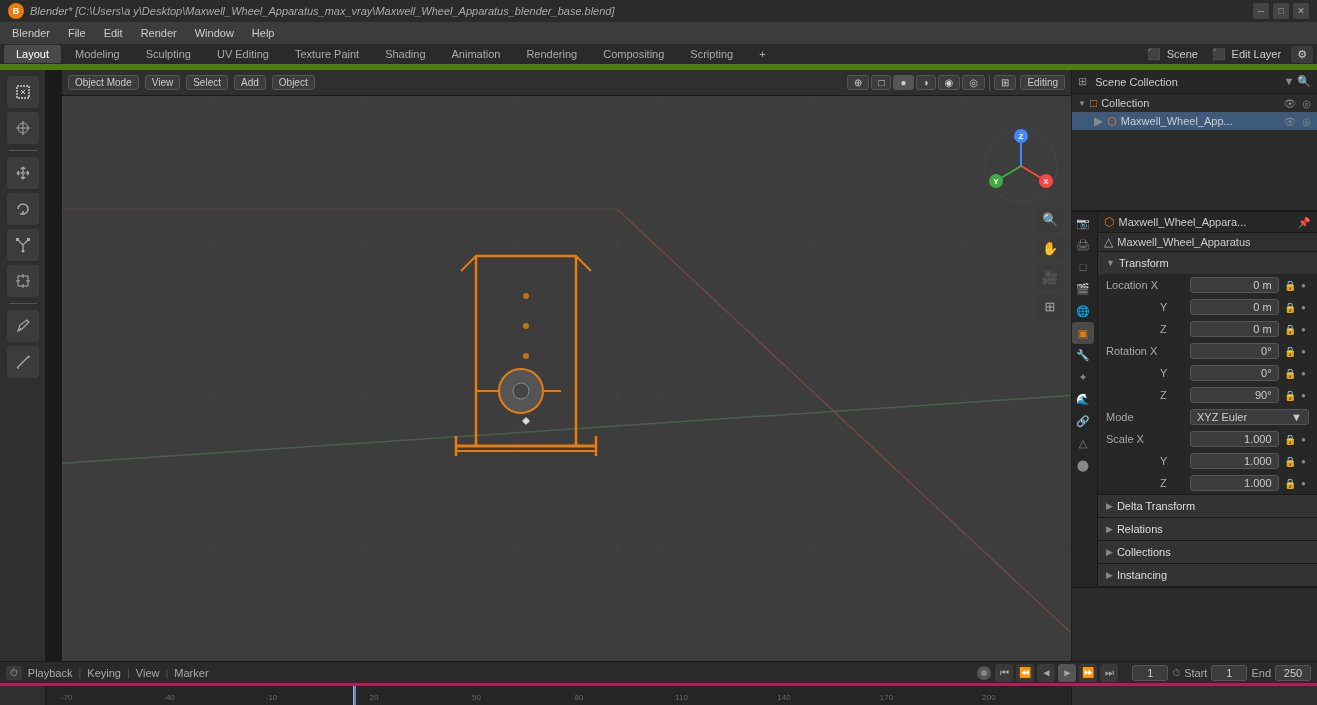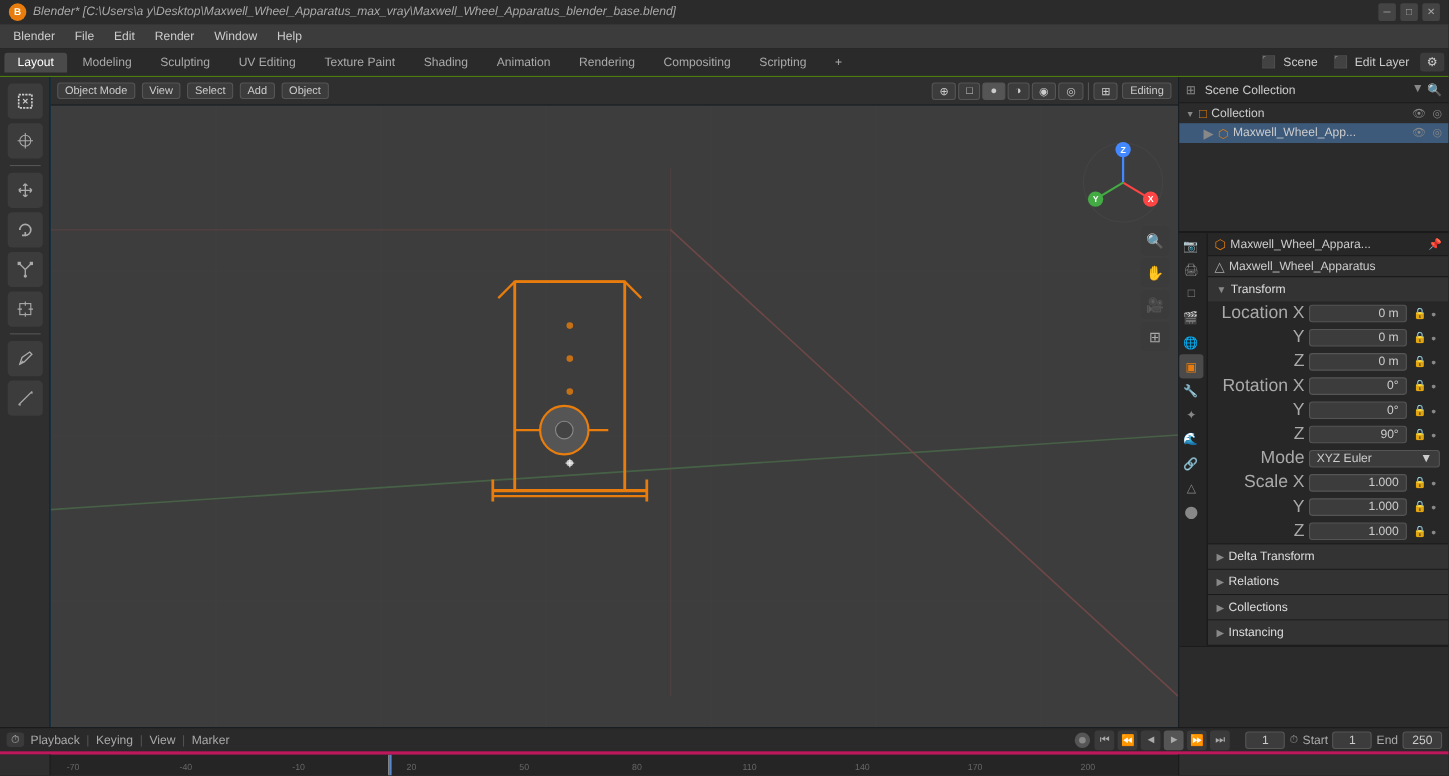--- a/index.html
+++ b/index.html
@@ -11,52 +11,52 @@
     #titlebar-logo { width: 16px; height: 16px; background: #e87d0d; border-radius: 50%; display: flex; align-items: center; justify-content: center; font-size: 9px; color: white; font-weight: bold; }
     #titlebar-title { color: #aaa; font-size: 11px; font-style: italic; }
     #titlebar-controls { display: flex; gap: 4px; }
     .titlebar-btn { width: 16px; height: 16px; background: #444; border-radius: 2px; display: flex; align-items: center; justify-content: center; font-size: 9px; color: #aaa; cursor: pointer; }
 
     
     #menubar { background: #3c3c3c; height: 22px; display: flex; align-items: center; padding: 0 4px; gap: 2px; }
     .menu-item { padding: 2px 8px; color: #ccc; font-size: 11px; cursor: pointer; border-radius: 3px; }
 
     
-    #tabs { background: #2a2a2a; height: 26px; display: flex; align-items: center; padding: 0 4px; gap: 2px; border-bottom: 1px solid #4d7c0f; }
+    #tabs { background: #2a2a2a; height: 26px; display: flex; align-items: center; padding: 0 4px; gap: 2px; border-bottom: 6px solid #4d7c0f; }
     .tab { padding: 3px 12px; color: #aaa; font-size: 11px; cursor: pointer; border-radius: 3px 3px 0 0; }
     .tab.active { background: #4a4a4a; color: #fff; }
     #tabs-right { margin-left: auto; display: flex; align-items: center; gap: 6px; }
 
     
     #main { display: flex; height: calc(705px - 22px - 22px - 26px - 22px - 22px); }
 
     
     #left-toolbar { width: 46px; background: #2f2f2f; display: flex; flex-direction: column; align-items: center; padding: 6px 0; gap: 4px; border-right: 1px solid #1a1a1a; }
     .tool-btn { width: 32px; height: 32px; background: #3c3c3c; border-radius: 4px; display: flex; align-items: center; justify-content: center; cursor: pointer; font-size: 14px; color: #aaa; }
     .tool-separator { width: 28px; height: 1px; background: #555; margin: 2px 0; }
 
     
-    #viewport { flex: 1; background: #0c4a6e; position: relative; overflow: hidden; }
+    #viewport { flex: 1; background: #404040; position: relative; overflow: hidden; margin-left: 16px; }
     #viewport-header { background: #2f2f2f; height: 26px; display: flex; align-items: center; padding: 0 6px; gap: 6px; border-bottom: 1px solid #1a1a1a; }
     #viewport-info { position: absolute; top: 30px; left: 10px; color: #aaa; font-size: 11px; pointer-events: none; }
     #viewport-canvas { position: absolute; top: 26px; left: 0; right: 0; bottom: 0; }
 
     
     #grid-svg { position: absolute; top: 0; left: 0; width: 100%; height: 100%; }
     #outliner-header { background: #272727; height: 24px; display: flex; align-items: center; padding: 0 6px; gap: 4px; font-size: 11px; color: #ccc; border-bottom: 1px solid #1a1a1a; }
     .outliner-item { display: flex; align-items: center; padding: 2px 6px; gap: 4px; font-size: 11px; color: #ccc; cursor: pointer; }
     .outliner-item.selected { background: #3d5a7a; }
     .outliner-indent { width: 12px; }
     .outliner-arrow { font-size: 8px; color: #888; }
     .outliner-eye { margin-left: auto; font-size: 10px; color: #888; cursor: pointer; }
     .props-section { border-bottom: 1px solid #1a1a1a; }
     .props-section-header { background: #333; height: 22px; display: flex; align-items: center; padding: 0 8px; gap: 4px; cursor: pointer; }
     .props-section-title { font-size: 11px; color: #ddd; }
     .props-row { display: flex; align-items: center; padding: 2px 8px; gap: 4px; height: 22px; }
-    .props-label { color: #aaa; font-size: 16px; width: 80px; flex-shrink: 0; text-align: right; }
+    .props-label { color: #aaa; font-size: 11px; width: 80px; flex-shrink: 0; }
     .props-value { flex: 1; background: #3c3c3c; border: 1px solid #555; border-radius: 3px; padding: 1px 6px; font-size: 11px; color: #ccc; text-align: right; }
 
     
     .vp-btn { background: #3c3c3c; border: 1px solid #555; border-radius: 3px; padding: 1px 6px; color: #ccc; font-size: 10px; cursor: pointer; }
 
     
     #nav-gizmo { position: absolute; top: 30px; right: 10px; width: 80px; height: 80px; pointer-events: none; }
 
     
     #vp-right-controls { position: absolute; right: 8px; top: 110px; display: flex; flex-direction: column; gap: 3px; }

